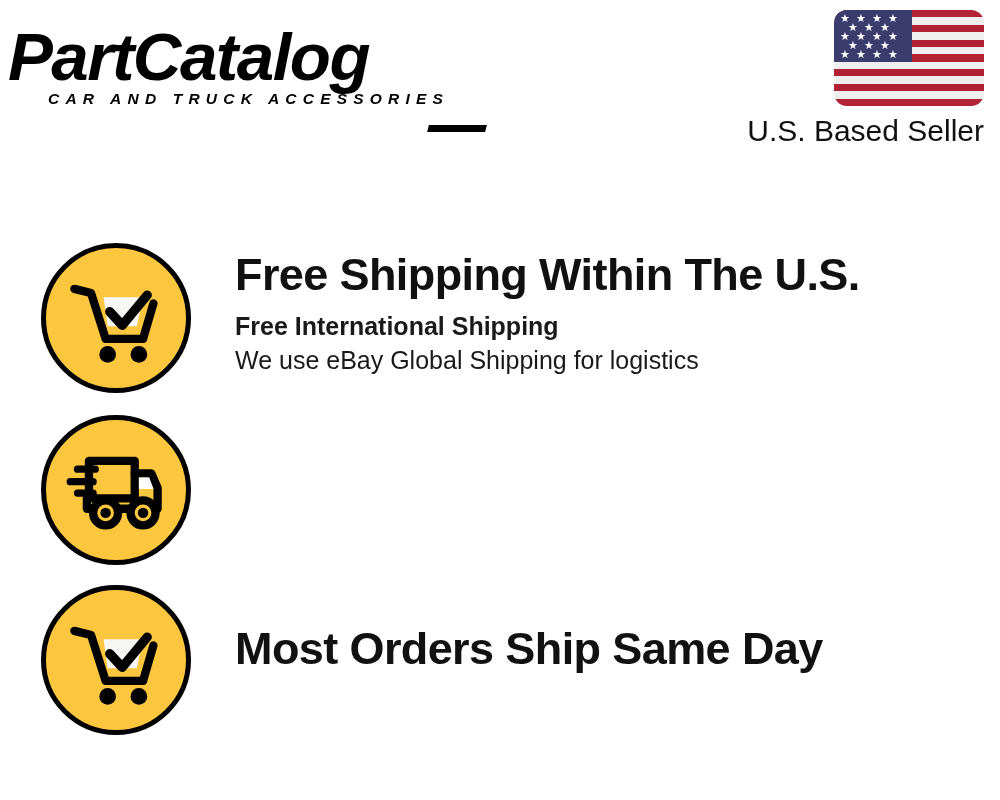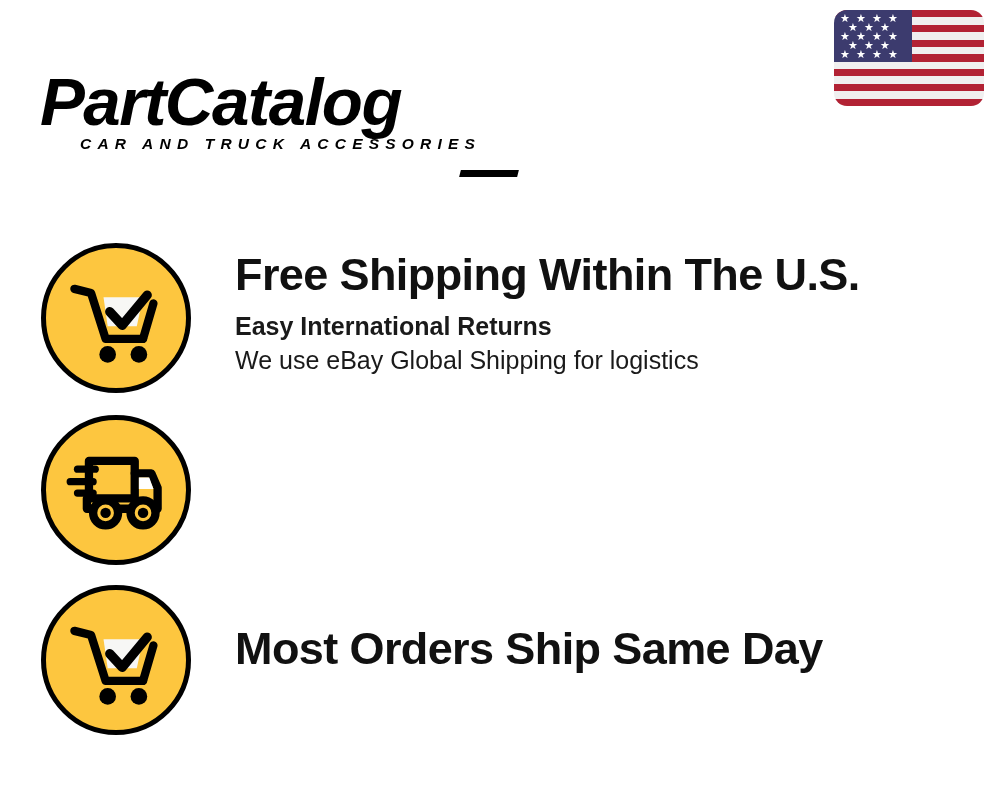--- a/index.html
+++ b/index.html
@@ -21,24 +21,23 @@
   .header {
     position: absolute;
     left: 0;
     top: 0;
     width: 1000px;
     height: 175px;
   }
 
   .logo-block {
     position: absolute;
-    left: 40px;
+    left: 8px;
     top: 22px;
     width: 470px;
-    margin-top: 45px;
   }
   .logo-wordmark {
     font-family: "Liberation Sans", sans-serif;
     font-style: italic;
     font-weight: bold;
     font-size: 66px;
     line-height: 70px;
     letter-spacing: -1.5px;
     color: #000000;
     transform: scaleX(1.02);
@@ -215,40 +214,41 @@
       <div class="star" style="left:38px; top:21px">★</div>
       <div class="star" style="left:54px; top:21px">★</div>
       <div class="star" style="left:14px; top:30px">★</div>
       <div class="star" style="left:30px; top:30px">★</div>
       <div class="star" style="left:46px; top:30px">★</div>
       <div class="star" style="left:6px;  top:39px">★</div>
       <div class="star" style="left:22px; top:39px">★</div>
       <div class="star" style="left:38px; top:39px">★</div>
       <div class="star" style="left:54px; top:39px">★</div>
     </div>
+    <div class="seller-text">U.S. Based Seller</div>
   </div>
 
 </div>
 
 <div class="features">
 
   <div class="feature-row row-0">
     <div class="badge">
       <svg width="104" height="104" viewBox="0 0 100 100" aria-hidden="true">
         <polygon points="38,30 76,30 70,58 42,58" fill="#F7F7F5"></polygon>
         <path d="M10,22 L26,26 L40,70 L76,70" fill="none" stroke="#000000" stroke-width="8" stroke-linecap="round" stroke-linejoin="round"></path>
         <path d="M76,70 L86,36" fill="none" stroke="#000000" stroke-width="8" stroke-linecap="round" stroke-linejoin="round"></path>
         <path d="M44,44 L56,57 L80,28" fill="none" stroke="#000000" stroke-width="9" stroke-linecap="round" stroke-linejoin="round"></path>
         <circle cx="42" cy="85" r="8" fill="#000000"></circle>
         <circle cx="72" cy="85" r="8" fill="#000000"></circle>
       </svg>
     </div>
     <div class="feature-text">
       <div class="headline">Free Shipping Within The U.S.</div>
-      <div class="subline bold">Easy International Returns</div>
+      <div class="subline bold">Free International Shipping</div>
       <div class="subline light">We use eBay Global Shipping for logistics</div>
     </div>
   </div>
 
   <div class="feature-row row-1">
     <div class="badge">
       <svg width="104" height="104" viewBox="0 0 100 100" aria-hidden="true">
         <rect x="24" y="22" width="44" height="36" fill="none" stroke="#000000" stroke-width="8" stroke-linejoin="round"></rect>
         <path d="M68,34 L84,34 L90,48 L90,68 L22,68 L22,58" fill="none" stroke="#000000" stroke-width="8" stroke-linejoin="round" stroke-linecap="round"></path>
         <polygon points="72,38 82,38 86,49 72,49" fill="#FFFFFF"></polygon>

